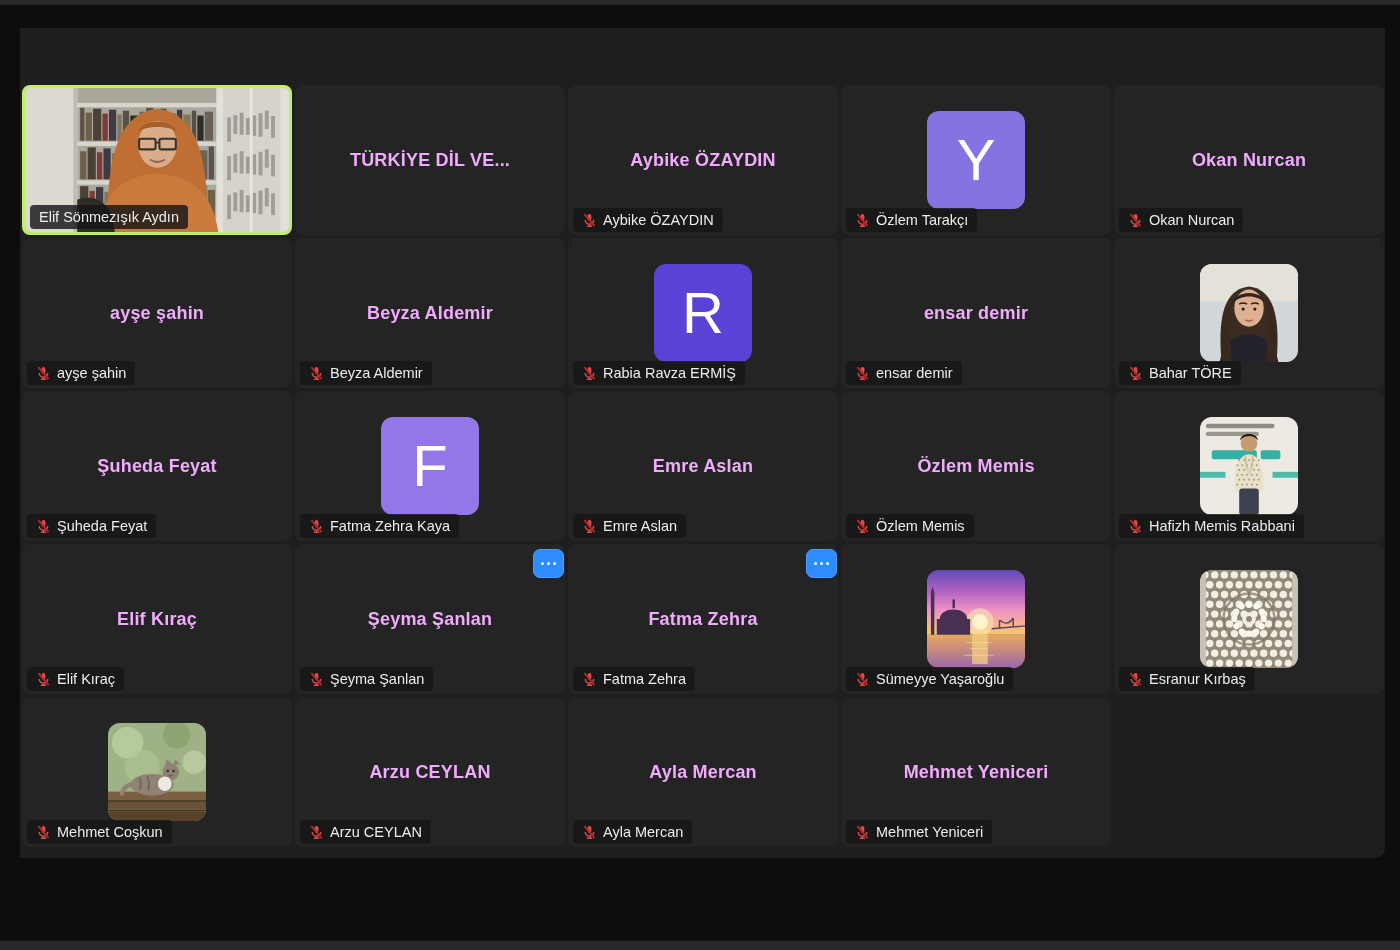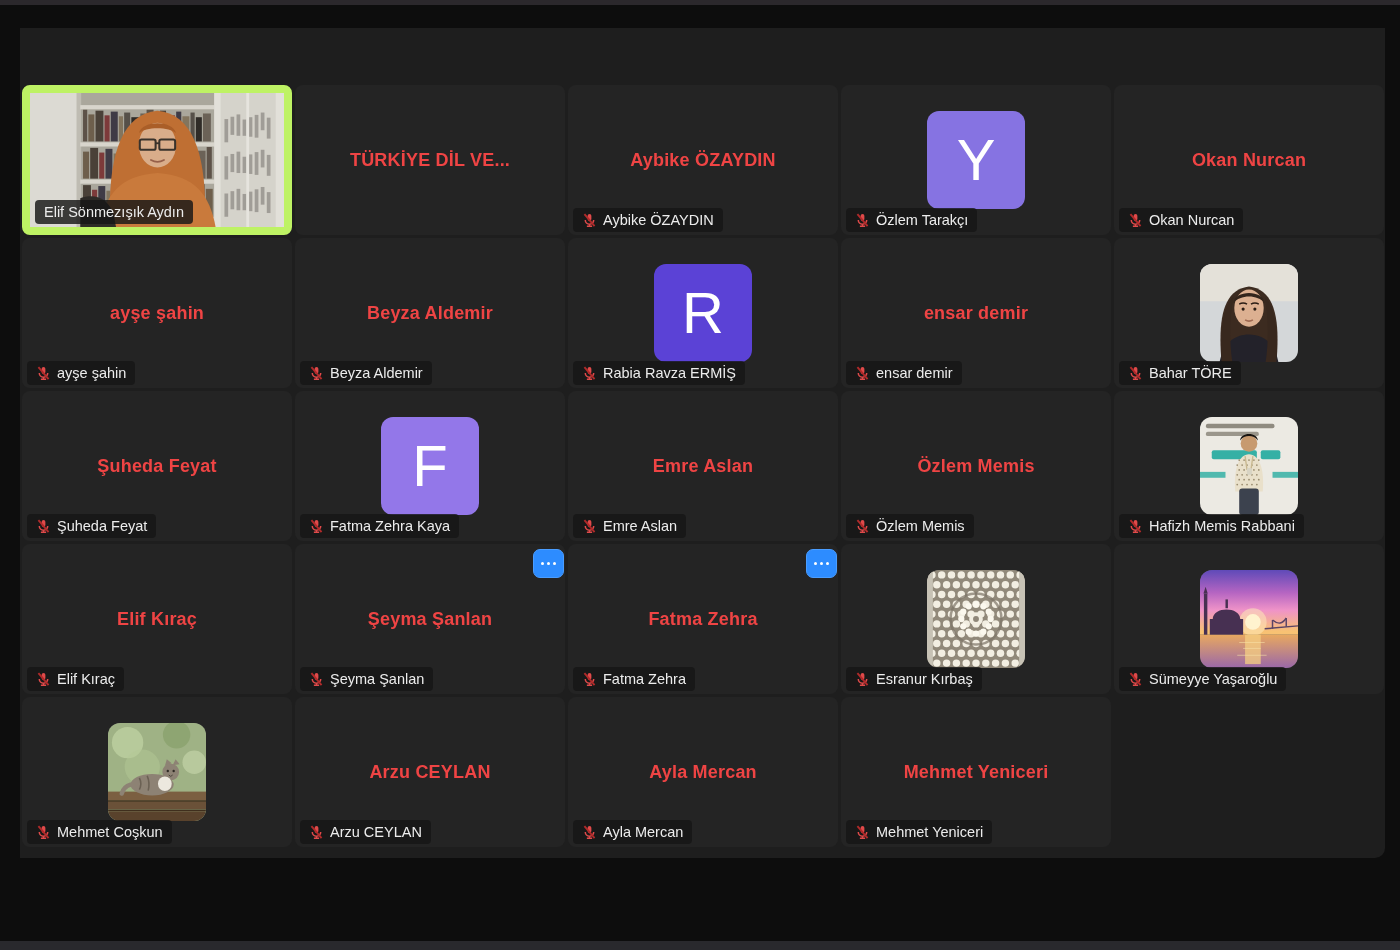--- a/index.html
+++ b/index.html
@@ -12,25 +12,25 @@
   .bottom-strip{position:absolute;bottom:0;left:0;width:1400px;height:9px;background:#29292d;}
   .canvas{
     position:absolute;left:20px;top:28px;width:1365px;height:830px;
     background:#1e1e1e;border-radius:0 0 10px 0;
   }
   .grid{
     position:absolute;left:2px;top:57px;
     display:grid;grid-template-columns:repeat(5,270px);grid-auto-rows:150px;gap:3px;
   }
   .tile{position:relative;background:#242424;border-radius:8px;box-sizing:border-box;}
-  .tile.video{border:8px solid #bef264;overflow:hidden;background:#aaa79c;}
+  .tile.video{border:3px solid #bef264;overflow:hidden;background:#aaa79c;}
   .tile.video svg.art{position:absolute;inset:0;width:100%;height:100%;display:block;}
   .center-name{
     position:absolute;left:0;right:0;top:50%;transform:translateY(-50%);
-    text-align:center;color:#ef4444;font-weight:700;font-size:18px;letter-spacing:.2px;
+    text-align:center;color:#f0abfc;font-weight:700;font-size:18px;letter-spacing:.2px;
     white-space:nowrap;overflow:hidden;
   }
   .avatar{
     position:absolute;left:50%;top:50%;transform:translate(-50%,-50%);
     width:98px;height:98px;border-radius:12px;
     display:flex;align-items:center;justify-content:center;
     color:#fff;font-size:58px;font-weight:400;line-height:1;
   }
   .avatar-photo{overflow:hidden;background:#555;}
   .avatar-photo svg{display:block;width:100%;height:100%;}
@@ -448,20 +448,71 @@
         </div>
         <button class="more-btn" aria-label="more options">
           <span class="dot"></span>
           <span class="dot"></span>
           <span class="dot"></span>
         </button>
       </div>
       <div class="tile">
         <div class="avatar avatar-photo">
           <svg viewBox="0 0 100 100">
+  <defs>
+    <linearGradient id="sky" x1="0" y1="0" x2="0" y2="1">
+      <stop offset="0" stop-color="#5f4ab8"></stop>
+                <stop offset="0.35" stop-color="#b565c2"></stop>
+      <stop offset="0.62" stop-color="#ef93c8"></stop>
+                <stop offset="0.95" stop-color="#f8c273"></stop>
+    </linearGradient>
+    <linearGradient id="water" x1="0" y1="0" x2="0" y2="1">
+      <stop offset="0" stop-color="#e8a860"></stop>
+                <stop offset="1" stop-color="#9a68a8"></stop>
+    </linearGradient>
+  </defs>
+  <rect width="100" height="66" fill="url(#sky)"></rect>
+  <circle cx="54" cy="53" r="14" fill="#fde9b8" opacity="0.55"></circle>
+  <circle cx="54" cy="53" r="8" fill="#fff3cf"></circle>
+  <rect y="66" width="100" height="34" fill="url(#water)"></rect>
+  <rect x="46" y="66" width="16" height="30" fill="#f6cf82" opacity="0.75"></rect>
+  <g fill="#473052">
+    <rect x="10" y="50" width="34" height="16"></rect>
+    <path d="M13,50 C13,37 41,37 41,50 Z"></path>
+    <rect x="26" y="30" width="2.5" height="9"></rect>
+    <rect x="4" y="24" width="3.5" height="42"></rect>
+    <path d="M3.5,24 l2.2,-7 l2.2,7 z"></path>
+  </g>
+  <g stroke="#5c4466" stroke-width="1.5" fill="none">
+    <line x1="66" y1="60" x2="100" y2="57"></line>
+    <line x1="74" y1="51" x2="74" y2="60"></line>
+    <line x1="88" y1="49" x2="88" y2="58"></line>
+    <path d="M74,51 C80,56 84,55 88,49"></path>
+  </g>
+  <g stroke="#f8e0a8" stroke-width="1" opacity="0.6">
+    <line x1="40" y1="74" x2="66" y2="74"></line>
+              <line x1="44" y1="80" x2="62" y2="80"></line>
+              <line x1="38" y1="87" x2="68" y2="87"></line>
+  </g>
+          </svg>
+        </div>
+        <div class="label">
+          <svg width="15" height="16" viewBox="0 0 16 16">
+    <rect x="6" y="1.5" width="4" height="7.5" rx="2" fill="#e04a4a"></rect>
+    <path d="M3.5,8 a4.5,4.5 0 0 0 9,0" stroke="#e04a4a" stroke-width="1.6" fill="none"></path>
+    <line x1="8" y1="12.7" x2="8" y2="14.3" stroke="#e04a4a" stroke-width="1.6"></line>
+    <line x1="5.2" y1="14.6" x2="10.8" y2="14.6" stroke="#e04a4a" stroke-width="1.6"></line>
+    <line x1="2.6" y1="1.8" x2="13.4" y2="14.6" stroke="#b02a2a" stroke-width="2"></line>
+  </svg>
+          <span>Sümeyye Yaşaroğlu</span>
+        </div>
+      </div>
+      <div class="tile">
+        <div class="avatar avatar-photo">
+          <svg viewBox="0 0 100 100">
             <rect width="100" height="100" fill="#91897a"></rect>
             <circle cx="5" cy="5" r="3.8" fill="#f2eee2"></circle>
             <circle cx="15" cy="5" r="3.8" fill="#f2eee2"></circle>
             <circle cx="25" cy="5" r="3.8" fill="#f2eee2"></circle>
             <circle cx="35" cy="5" r="3.8" fill="#f2eee2"></circle>
             <circle cx="45" cy="5" r="3.8" fill="#f2eee2"></circle>
             <circle cx="55" cy="5" r="3.8" fill="#f2eee2"></circle>
             <circle cx="65" cy="5" r="3.8" fill="#f2eee2"></circle>
             <circle cx="75" cy="5" r="3.8" fill="#f2eee2"></circle>
             <circle cx="85" cy="5" r="3.8" fill="#f2eee2"></circle>
@@ -577,71 +628,20 @@
     <line x1="8" y1="12.7" x2="8" y2="14.3" stroke="#e04a4a" stroke-width="1.6"></line>
     <line x1="5.2" y1="14.6" x2="10.8" y2="14.6" stroke="#e04a4a" stroke-width="1.6"></line>
     <line x1="2.6" y1="1.8" x2="13.4" y2="14.6" stroke="#b02a2a" stroke-width="2"></line>
   </svg>
           <span>Esranur Kırbaş</span>
         </div>
       </div>
       <div class="tile">
         <div class="avatar avatar-photo">
           <svg viewBox="0 0 100 100">
-  <defs>
-    <linearGradient id="sky" x1="0" y1="0" x2="0" y2="1">
-      <stop offset="0" stop-color="#5f4ab8"></stop>
-                <stop offset="0.35" stop-color="#b565c2"></stop>
-      <stop offset="0.62" stop-color="#ef93c8"></stop>
-                <stop offset="0.95" stop-color="#f8c273"></stop>
-    </linearGradient>
-    <linearGradient id="water" x1="0" y1="0" x2="0" y2="1">
-      <stop offset="0" stop-color="#e8a860"></stop>
-                <stop offset="1" stop-color="#9a68a8"></stop>
-    </linearGradient>
-  </defs>
-  <rect width="100" height="66" fill="url(#sky)"></rect>
-  <circle cx="54" cy="53" r="14" fill="#fde9b8" opacity="0.55"></circle>
-  <circle cx="54" cy="53" r="8" fill="#fff3cf"></circle>
-  <rect y="66" width="100" height="34" fill="url(#water)"></rect>
-  <rect x="46" y="66" width="16" height="30" fill="#f6cf82" opacity="0.75"></rect>
-  <g fill="#473052">
-    <rect x="10" y="50" width="34" height="16"></rect>
-    <path d="M13,50 C13,37 41,37 41,50 Z"></path>
-    <rect x="26" y="30" width="2.5" height="9"></rect>
-    <rect x="4" y="24" width="3.5" height="42"></rect>
-    <path d="M3.5,24 l2.2,-7 l2.2,7 z"></path>
-  </g>
-  <g stroke="#5c4466" stroke-width="1.5" fill="none">
-    <line x1="66" y1="60" x2="100" y2="57"></line>
-    <line x1="74" y1="51" x2="74" y2="60"></line>
-    <line x1="88" y1="49" x2="88" y2="58"></line>
-    <path d="M74,51 C80,56 84,55 88,49"></path>
-  </g>
-  <g stroke="#f8e0a8" stroke-width="1" opacity="0.6">
-    <line x1="40" y1="74" x2="66" y2="74"></line>
-              <line x1="44" y1="80" x2="62" y2="80"></line>
-              <line x1="38" y1="87" x2="68" y2="87"></line>
-  </g>
-          </svg>
-        </div>
-        <div class="label">
-          <svg width="15" height="16" viewBox="0 0 16 16">
-    <rect x="6" y="1.5" width="4" height="7.5" rx="2" fill="#e04a4a"></rect>
-    <path d="M3.5,8 a4.5,4.5 0 0 0 9,0" stroke="#e04a4a" stroke-width="1.6" fill="none"></path>
-    <line x1="8" y1="12.7" x2="8" y2="14.3" stroke="#e04a4a" stroke-width="1.6"></line>
-    <line x1="5.2" y1="14.6" x2="10.8" y2="14.6" stroke="#e04a4a" stroke-width="1.6"></line>
-    <line x1="2.6" y1="1.8" x2="13.4" y2="14.6" stroke="#b02a2a" stroke-width="2"></line>
-  </svg>
-          <span>Sümeyye Yaşaroğlu</span>
-        </div>
-      </div>
-      <div class="tile">
-        <div class="avatar avatar-photo">
-          <svg viewBox="0 0 100 100">
   <rect width="100" height="100" fill="#9fb285"></rect>
   <circle cx="20" cy="20" r="16" fill="#c2d4a4" opacity="0.7"></circle>
   <circle cx="70" cy="12" r="14" fill="#88a06a" opacity="0.7"></circle>
   <circle cx="88" cy="40" r="12" fill="#c9d8ae" opacity="0.6"></circle>
   <circle cx="35" cy="45" r="18" fill="#b4c796" opacity="0.5"></circle>
   <rect x="0" y="70" width="100" height="9" fill="#7b5f41"></rect>
   <rect x="0" y="80" width="100" height="8" fill="#6a5138"></rect>
   <rect x="0" y="90" width="100" height="10" fill="#59422c"></rect>
   <line x1="0" y1="79.5" x2="100" y2="79.5" stroke="#3f2e1d" stroke-width="1.5"></line>
   <line x1="0" y1="89" x2="100" y2="89" stroke="#3f2e1d" stroke-width="1.5"></line>

